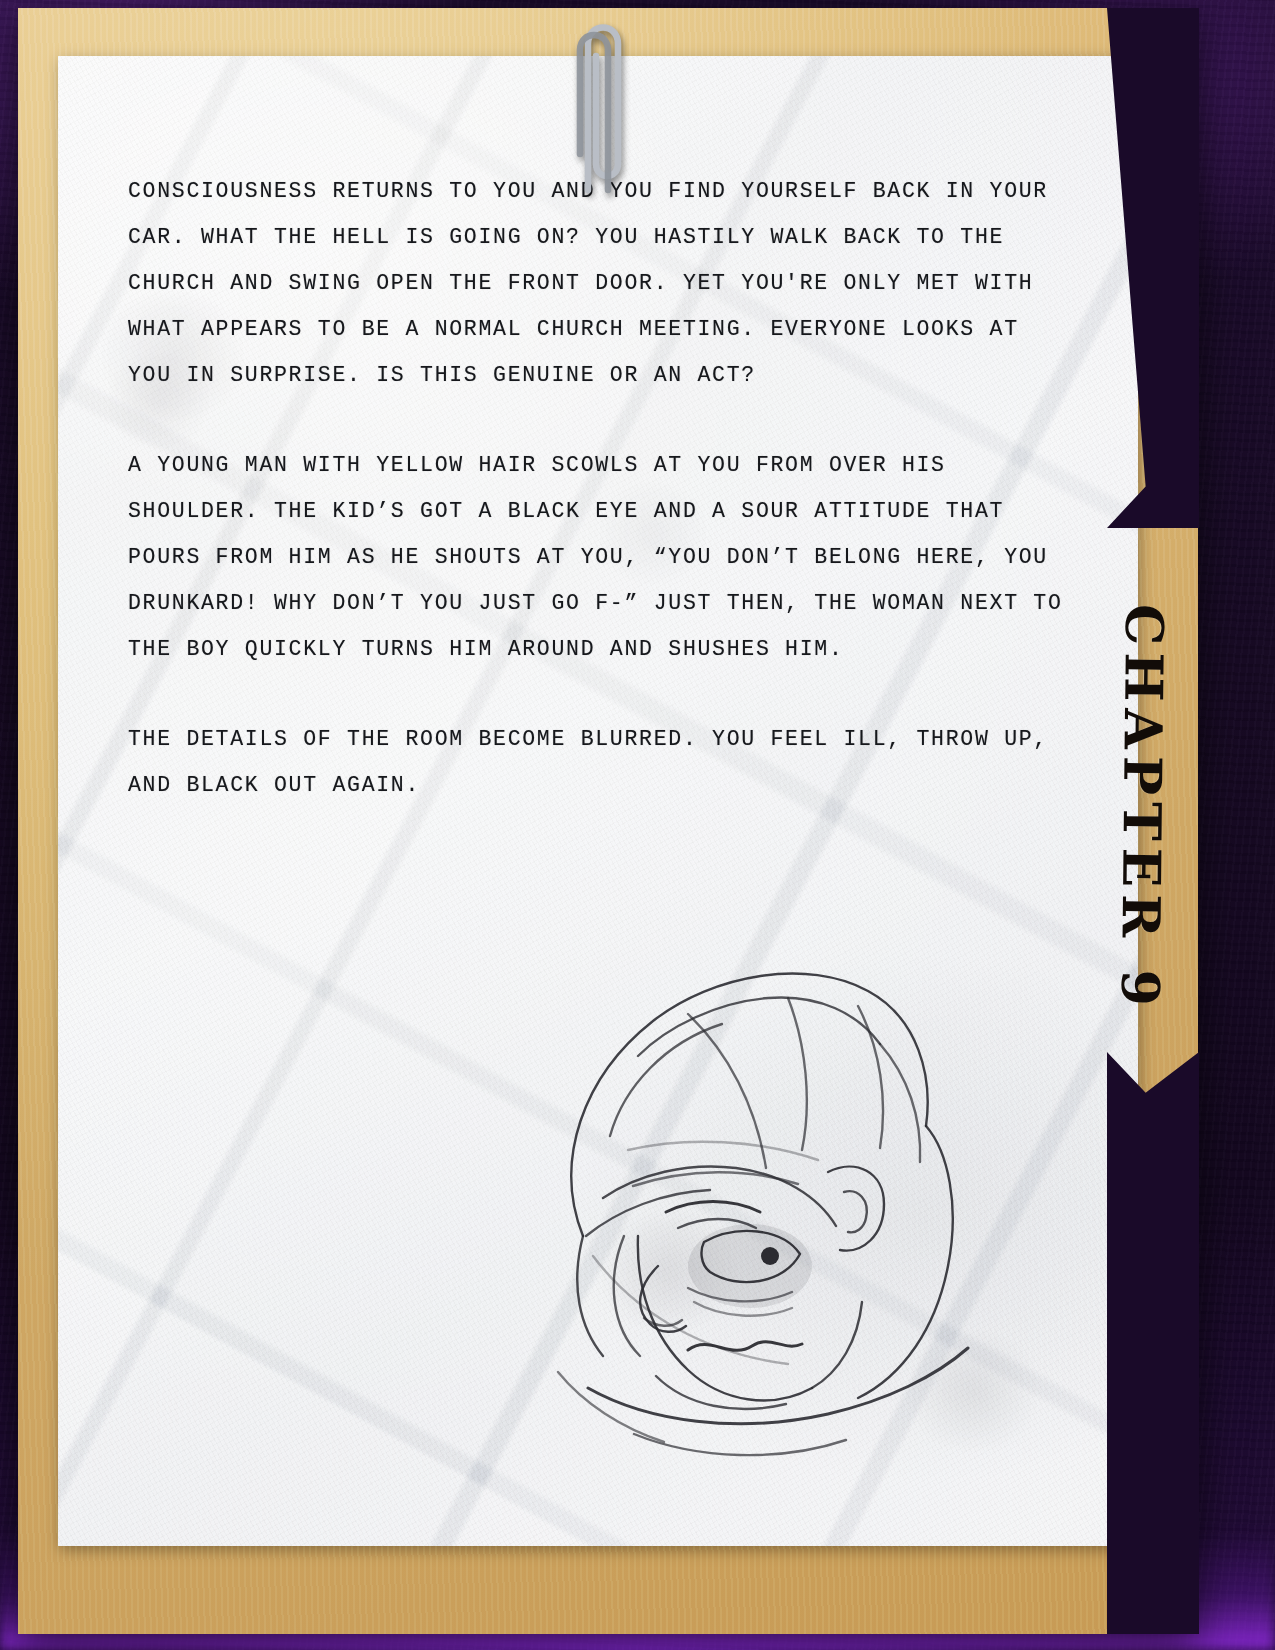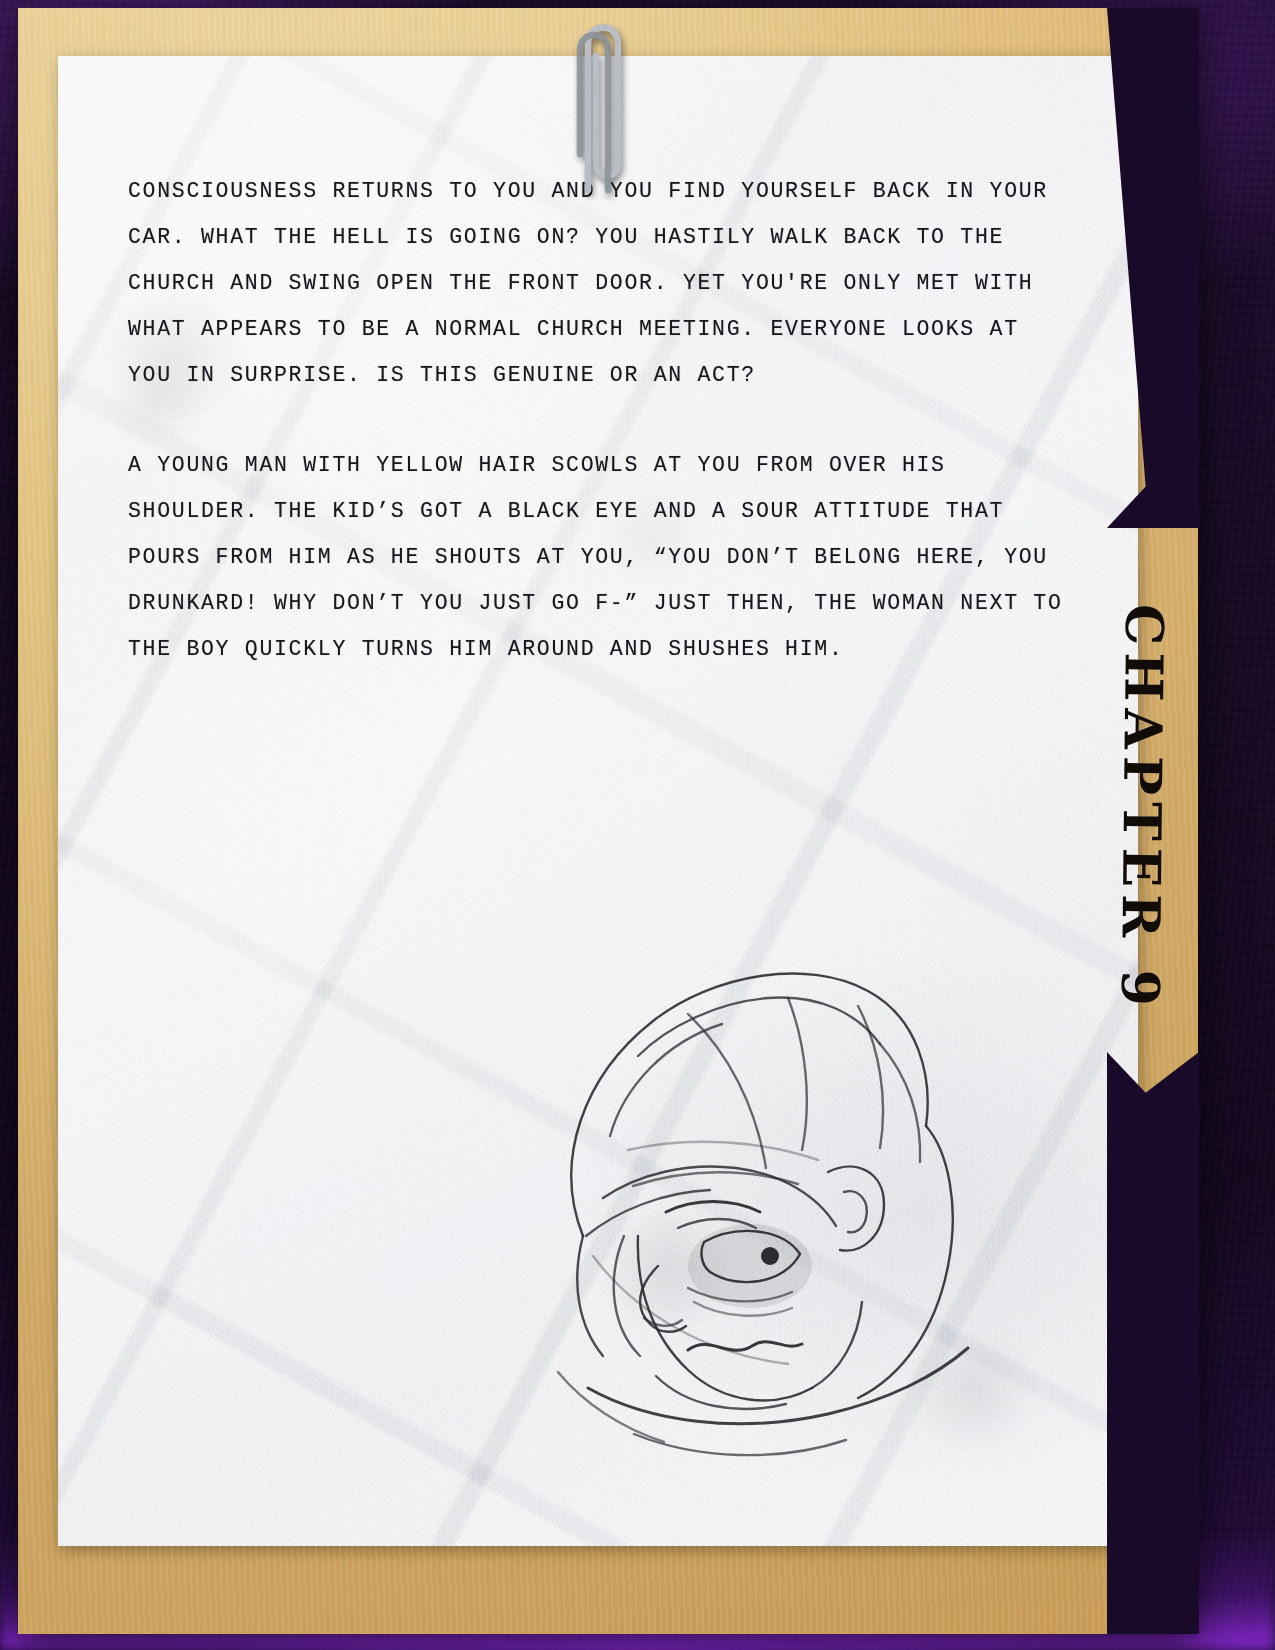--- a/index.html
+++ b/index.html
@@ -185,20 +185,21 @@
 
   <div id="chapter-tab">
     <div id="chapter-label">CHAPTER 9</div>
   </div>
 
   <div id="paper">
 
     <div id="text-body">
       <p class="para">Consciousness returns to you and you find yourself back in your car. What the hell is going on? You hastily walk back to the church and swing open the front door. Yet you're only met with what appears to be a normal church meeting. Everyone looks at you in surprise. Is this genuine or an act?</p>
       <p class="para">A young man with yellow hair scowls at you from over his shoulder. The kid’s got a black eye and a sour attitude that pours from him as he shouts at you, “You don’t belong here, you drunkard! Why don’t you just go f-” Just then, the woman next to the boy quickly turns him around and shushes him.</p>
+      <p class="para">The details of the room become blurred. You feel ill, throw up, and black out again.</p>
     </div>
 
     <div class="smudge" style="left:30px; top:240px; width:170px; height:120px; opacity:.22;"></div>
     <div class="smudge" style="left:40px; top:300px; width:120px; height:90px; opacity:.18;"></div>
     <div class="smudge" style="left:530px; top:430px; width:130px; height:95px; opacity:.14;"></div>
 
     <div id="sketch">
       <svg width="640" height="560" viewBox="0 0 640 560" fill="none" stroke="#1c1c22" stroke-width="2.4" stroke-linecap="round" stroke-linejoin="round">
 
         <path d="M195 300 C165 225 195 140 265 85 C325 38 420 22 480 55 C530 82 545 140 538 190" opacity=".9"></path>

